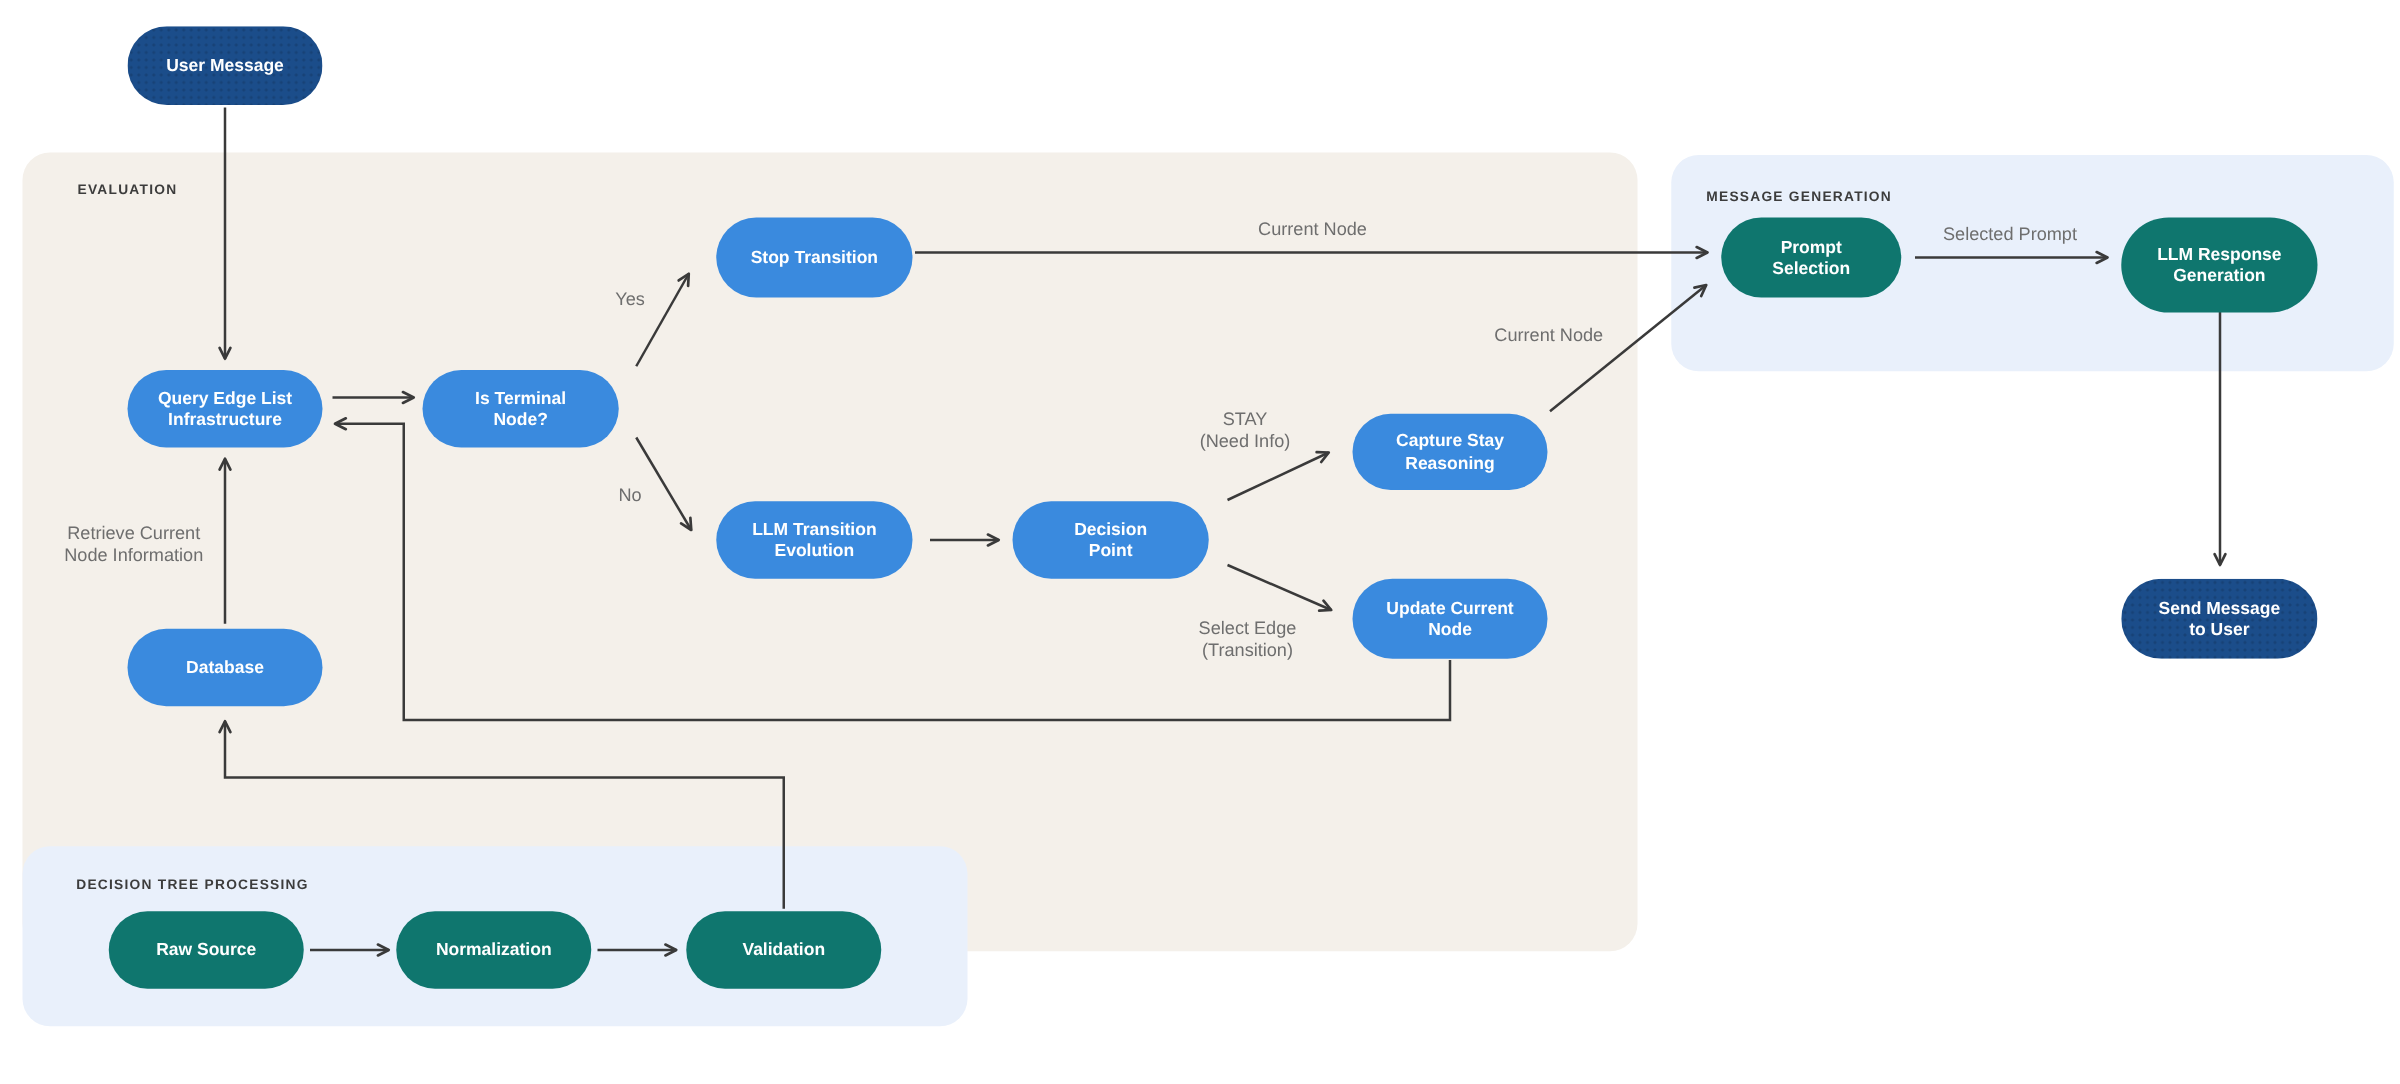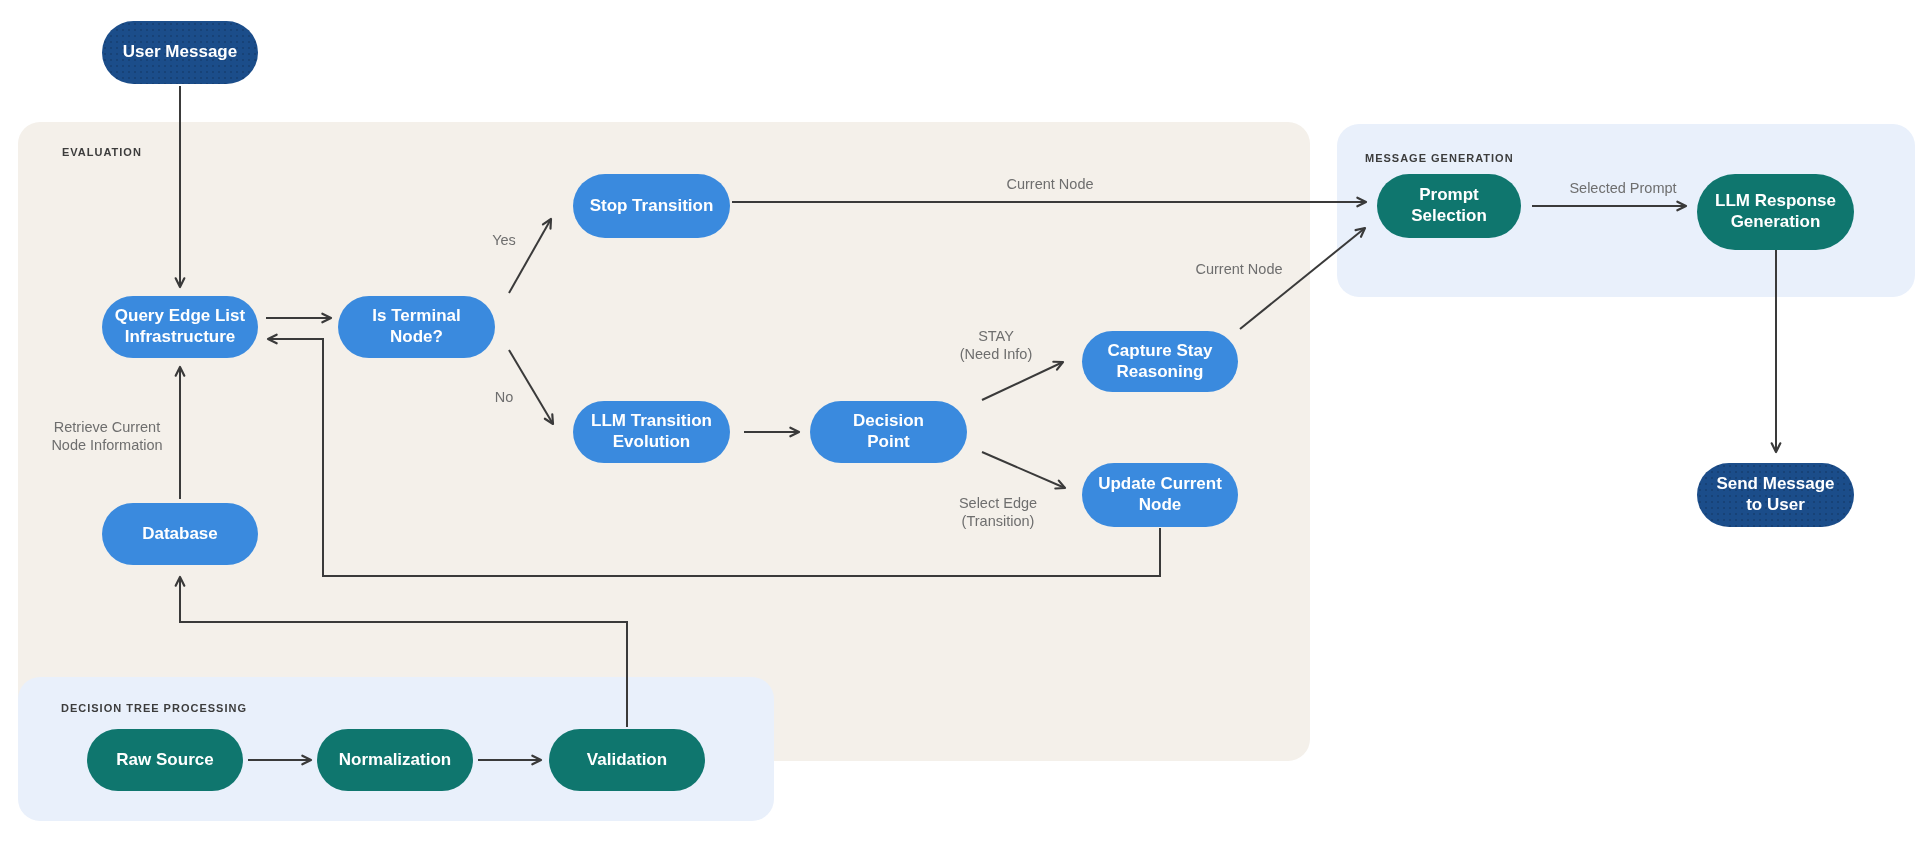--- a/index.html
+++ b/index.html
@@ -4,21 +4,21 @@
 <style>
   html,body{margin:0;padding:0;background:#ffffff;}
   .canvas{position:relative;width:1920px;height:867px;background:#ffffff;overflow:hidden;
           font-family:"Liberation Sans",sans-serif;}
   .panel{position:absolute;border-radius:22px;}
   .panel.beige{background:#f4f0ea;}
   .panel.blue{background:#e9f0fb;padding-left:17px;}
   .panel-label{position:absolute;font-size:11px;font-weight:700;letter-spacing:1px;
                color:#3c3c3c;white-space:nowrap;}
   .node{position:absolute;display:flex;align-items:center;justify-content:center;
-        text-align:center;color:#ffffff;font-weight:600;font-size:17px;line-height:1.22;
+        text-align:center;color:#ffffff;font-weight:600;font-size:14px;line-height:1.22;
         border-radius:999px;white-space:pre-line;padding:0 6px;box-sizing:border-box;}
   .node.dark{background-color:#1b4d8a;
         background-image:radial-gradient(rgba(0,0,0,.14) 1px, transparent 1.4px);
         background-size:6px 6px;}
   .node.mid{background-color:#3a8ade;}
   .node.light{background-color:#0f766e;}
   .elabel{position:absolute;transform:translate(-50%,-50%);color:#6e6e6e;
           font-size:14.5px;line-height:1.25;text-align:center;white-space:pre-line;}
   svg.wires{position:absolute;left:0;top:0;z-index:2;}
   .node,.elabel{z-index:3;}
@@ -69,21 +69,21 @@
   <div class="elabel" style="left:504px;top:240px;">Yes</div>
   <div class="elabel" style="left:504px;top:397px;">No</div>
   <div class="elabel" style="left:1050px;top:184px;">Current Node</div>
   <div class="elabel" style="left:1239px;top:269px;">Current Node</div>
   <div class="elabel" style="left:996px;top:345px;">STAY
 (Need Info)</div>
   <div class="elabel" style="left:998px;top:512px;">Select Edge
 (Transition)</div>
   <div class="elabel" style="left:107px;top:436px;">Retrieve Current
 Node Information</div>
-  <div class="elabel" style="left:1608px;top:188px;margin-left:15px;">Selected Prompt</div>
+  <div class="elabel" style="left:1608px;top:188px;">Selected Prompt</div>
 
   <div class="node dark" style="left:102px;top:21px;width:156px;height:63px;">User Message</div>
 
   <div class="node mid" style="left:102px;top:296px;width:156px;height:62px;">Query Edge List
 Infrastructure</div>
 
   <div class="node mid" style="left:338px;top:296px;width:157px;height:62px;">Is Terminal
 Node?</div>
 
   <div class="node mid" style="left:573px;top:174px;width:157px;height:64px;">Stop Transition</div>

